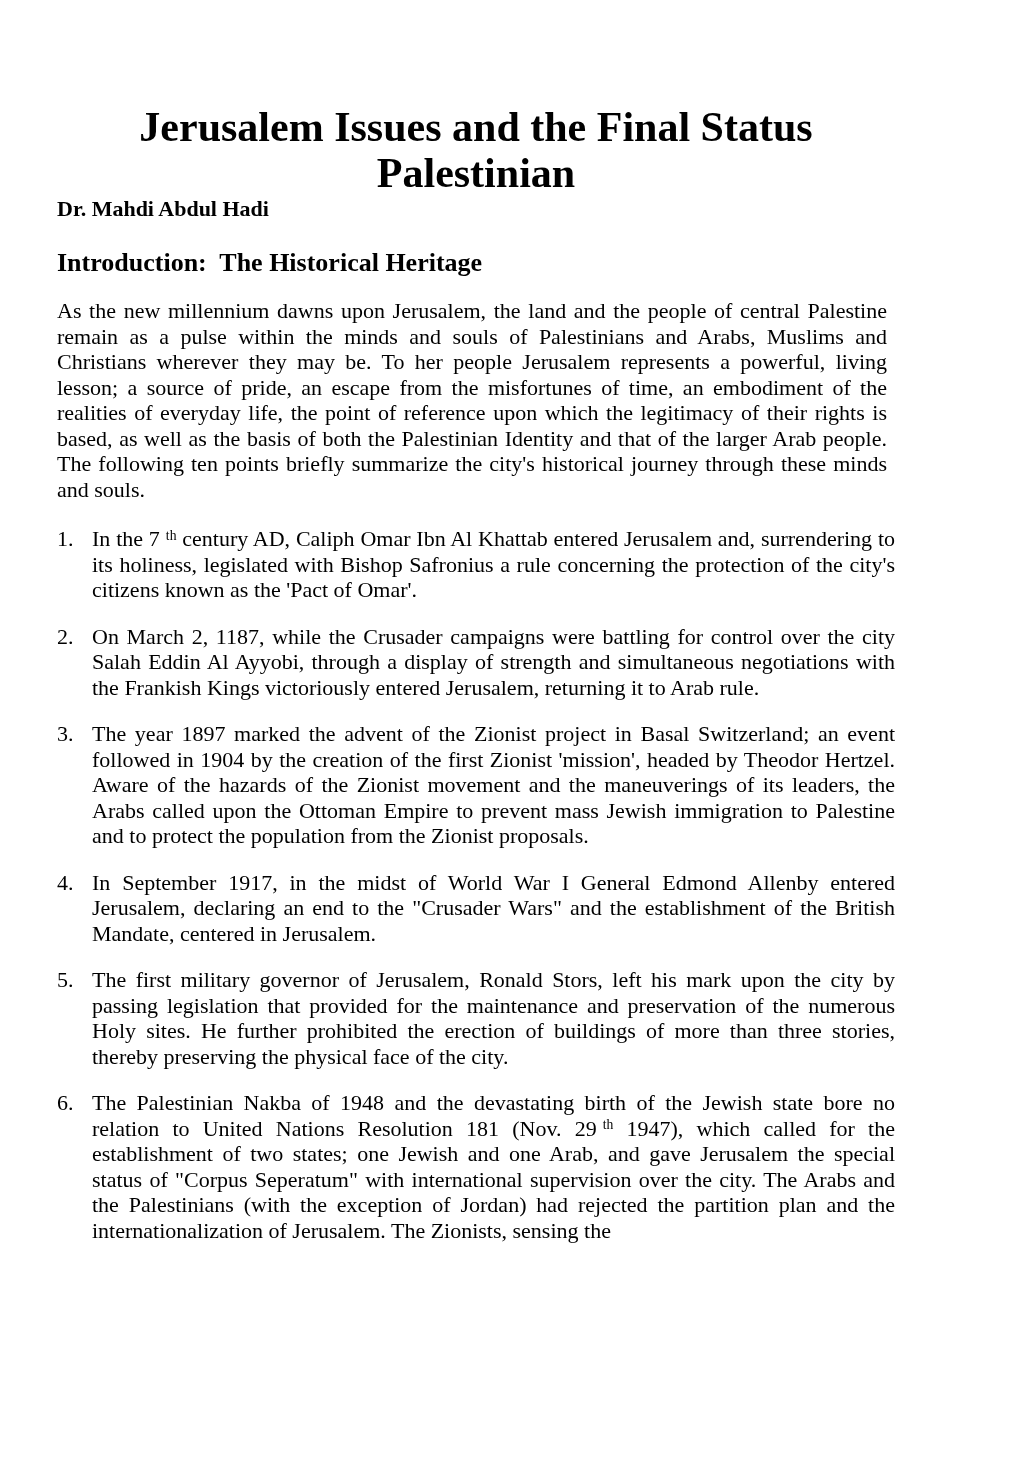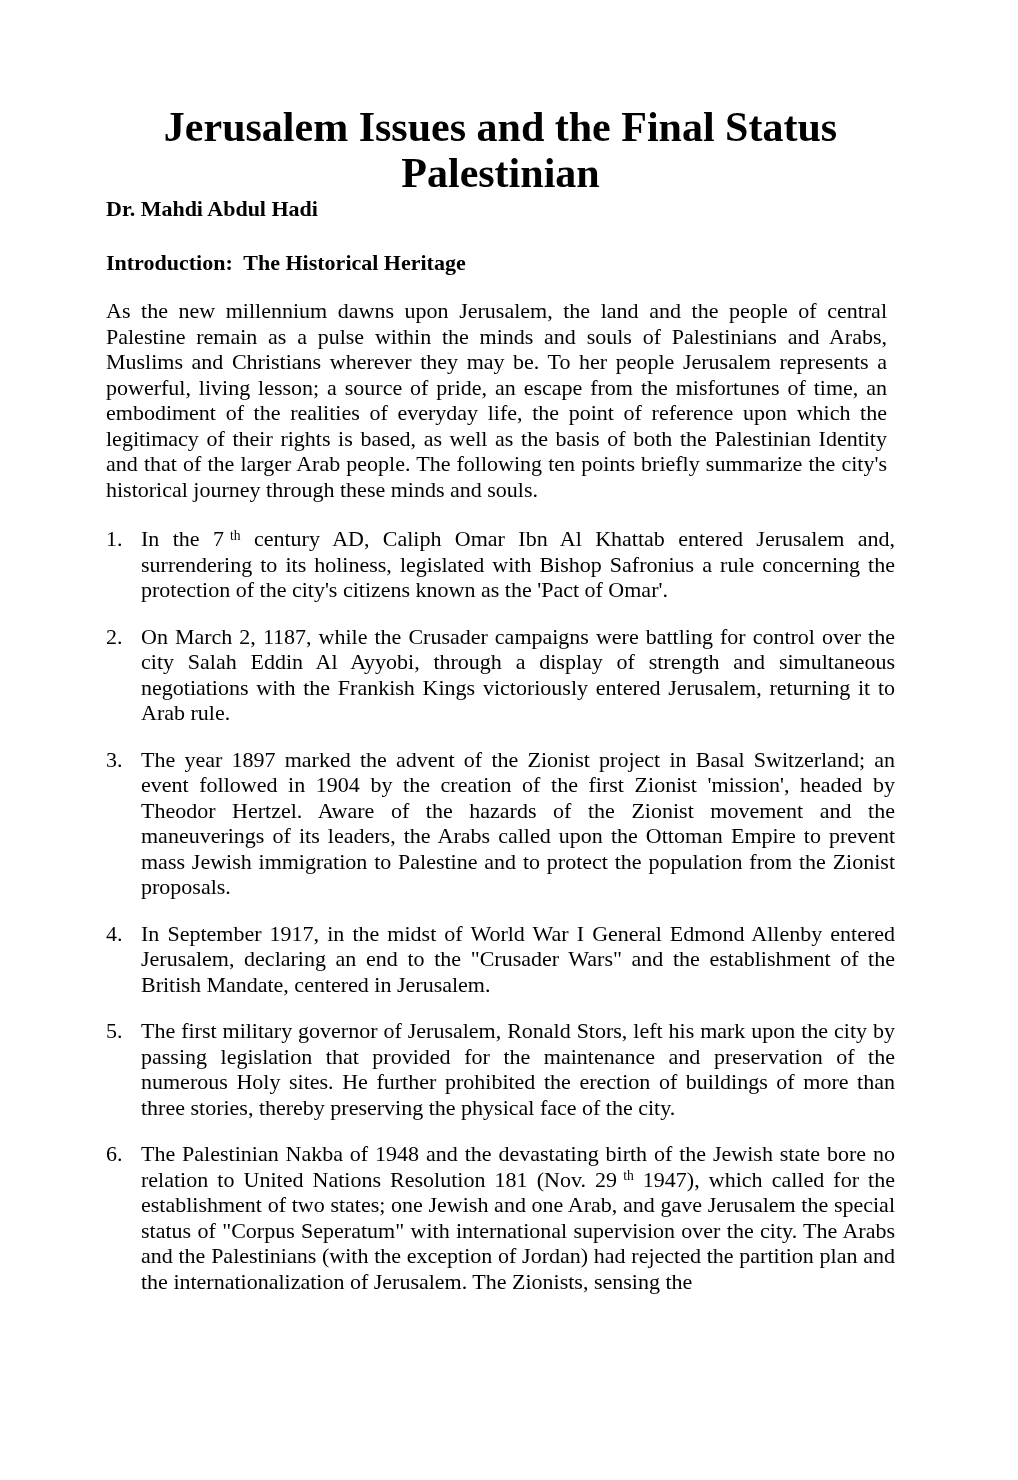--- a/index.html
+++ b/index.html
@@ -9,42 +9,42 @@
   }
   body {
     width: 1018px;
     height: 1480px;
     overflow: hidden;
   }
   .page {
     box-sizing: border-box;
     width: 1018px;
     height: 1480px;
-    padding: 104px 123px 0 106px;
+    padding: 104px 123px 0 57px;
     background: #ffffff;
     color: #000000;
     font-family: "Liberation Serif", "DejaVu Serif", serif;
     font-size: 22px;
     line-height: 25.5px;
   }
   .doc-title {
     margin: 0;
     font-size: 42px;
     line-height: 46px;
     font-weight: bold;
     text-align: center;
   }
   .byline {
     font-weight: bold;
     line-height: 26px;
   }
   .byline div { white-space: pre-wrap; }
   .section-heading {
     margin: 28px 0 0 0;
-    font-size: 22px;
+    font-size: 26px;
     line-height: 26px;
     font-weight: bold;
     white-space: pre-wrap;
   }
   .intro {
     margin: 22px 8px 0 0;
     text-align: justify;
     text-justify: inter-word;
   }
   .numbered-list {

